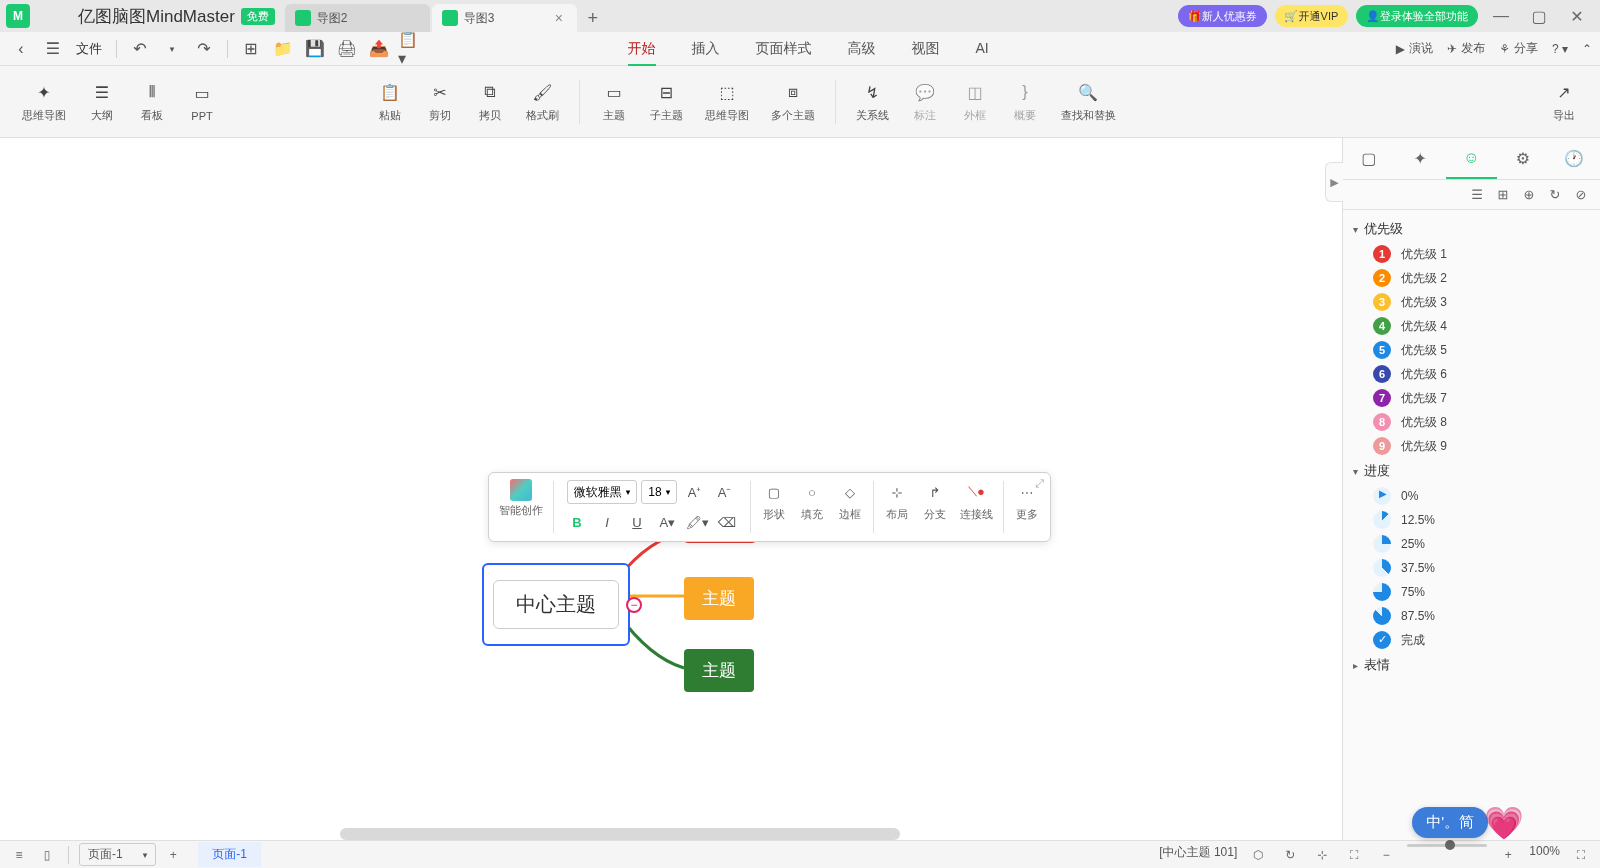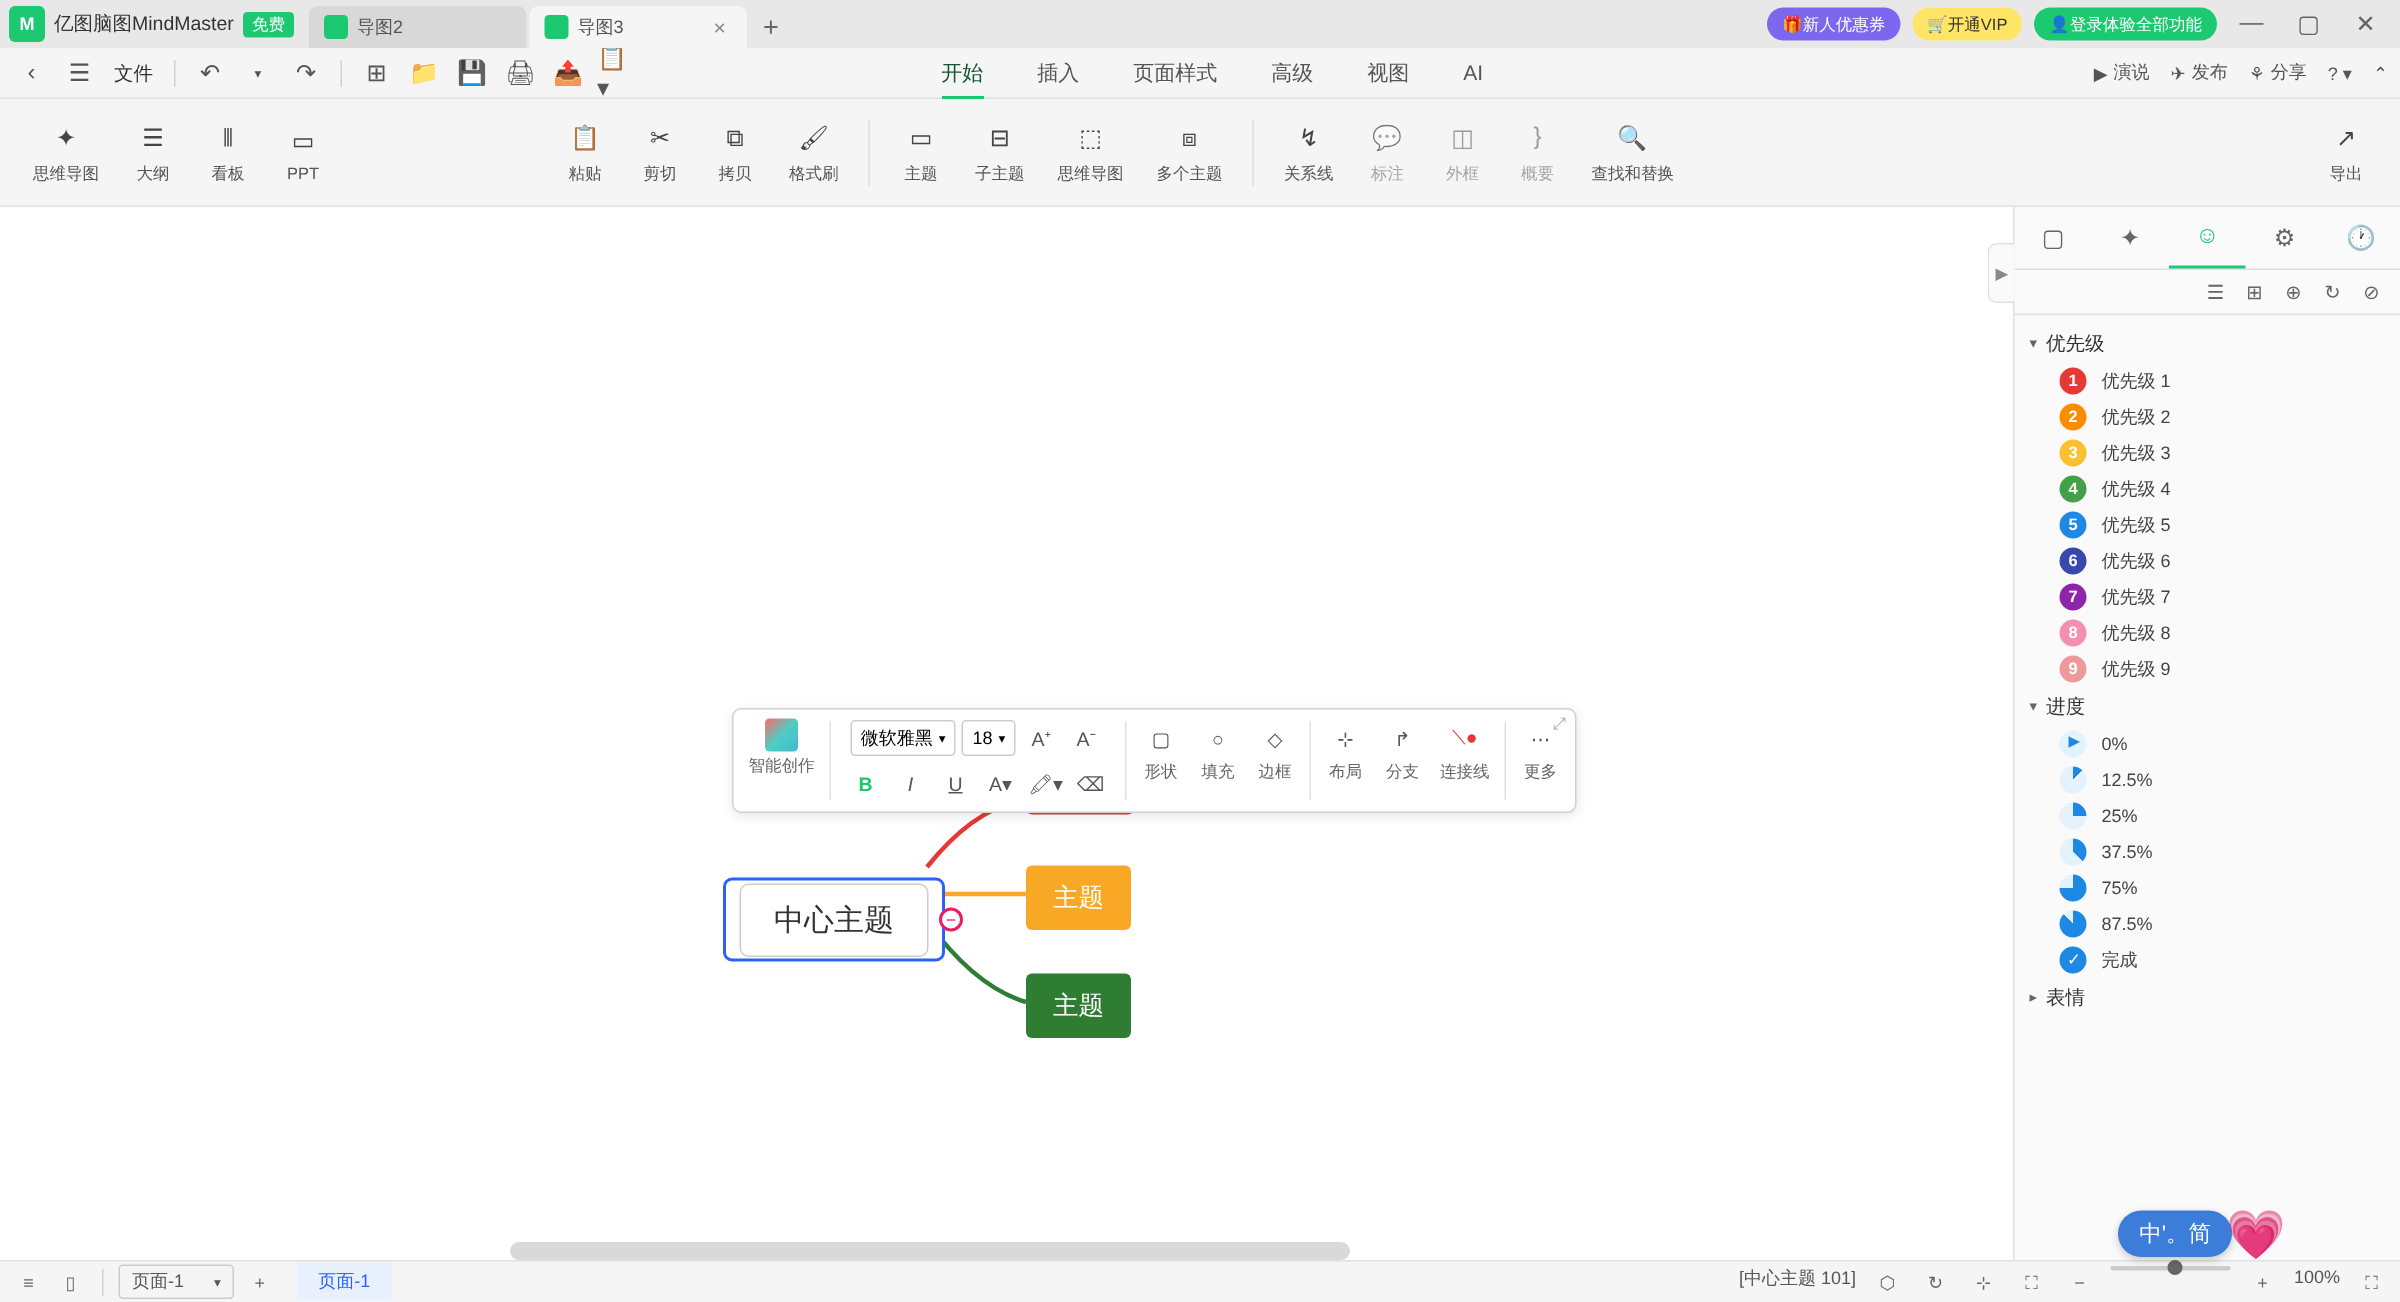--- a/index.html
+++ b/index.html
@@ -1,21 +1,21 @@
 <!DOCTYPE html>
 <html><head>
 <meta charset="utf-8">
 <style>
 * { margin: 0; padding: 0; box-sizing: border-box; font-family: "Microsoft YaHei", sans-serif; }
 body { width: 1600px; height: 868px; overflow: hidden; background: #f5f5f5; user-select: none; }
 
 
 .titlebar { height: 32px; background: #e8e8e8; display: flex; align-items: center; position: relative; }
 .app-logo { width: 24px; height: 24px; background: #1cc970; border-radius: 4px; margin: 0 6px; display: flex; align-items: center; justify-content: center; color: #fff; font-size: 12px; font-weight: bold; }
-.app-name { font-size: 13px; color: #333; margin-right: 6px; }
+.app-name { font-size: 17px; color: #333; margin-right: 6px; margin-left: 42px; }
 .badge-free { background: #1cc970; color: #fff; font-size: 11px; padding: 1px 6px; border-radius: 3px; margin-right: 10px; }
 .tabs { display: flex; height: 100%; align-items: flex-end; }
 .tab { height: 28px; min-width: 145px; background: #d8d8d8; display: flex; align-items: center; padding: 0 10px; font-size: 12px; color: #555; border-radius: 6px 6px 0 0; margin-right: 2px; position: relative; cursor: pointer; }
 .tab.active { background: #f5f5f5; }
 .tab-icon { width: 16px; height: 16px; background: #1cc970; border-radius: 3px; margin-right: 6px; }
 .tab-close { margin-left: auto; color: #888; font-size: 14px; padding: 0 4px; }
 .new-tab { width: 28px; height: 28px; display: flex; align-items: center; justify-content: center; color: #666; font-size: 18px; cursor: pointer; }
 .titlebar-right { margin-left: auto; display: flex; align-items: center; gap: 8px; padding-right: 8px; }
 .pill { height: 22px; border-radius: 11px; display: flex; align-items: center; padding: 0 10px; font-size: 11px; cursor: pointer; }
 .pill-coupon { background: #7b68ee; color: #fff; }
@@ -24,41 +24,41 @@
 .win-btn { width: 30px; height: 30px; display: flex; align-items: center; justify-content: center; color: #666; cursor: pointer; }
 
 
 .menubar { height: 34px; background: #f5f5f5; display: flex; align-items: center; padding: 0 8px; border-bottom: 1px solid #e0e0e0; }
 .menu-left { display: flex; align-items: center; gap: 6px; }
 .menu-icon-btn { width: 26px; height: 26px; display: flex; align-items: center; justify-content: center; color: #555; cursor: pointer; border-radius: 4px; }
 .menu-text { font-size: 13px; color: #333; padding: 0 4px; cursor: pointer; }
 .divider-v { width: 1px; height: 18px; background: #d0d0d0; margin: 0 4px; }
 .main-tabs { display: flex; margin: 0 auto; gap: 36px; }
 .main-tab { font-size: 14px; color: #555; padding: 6px 0; cursor: pointer; position: relative; }
-.main-tab.active { color: #14532d; }
+.main-tab.active { color: #b91c1c; }
 .main-tab.active::after { content: ''; position: absolute; bottom: -2px; left: 0; right: 0; height: 2px; background: #1cc970; }
 .menu-right { display: flex; align-items: center; gap: 14px; margin-left: auto; }
 .menu-right-item { display: flex; align-items: center; gap: 4px; font-size: 12px; color: #555; cursor: pointer; }
 
 
 .ribbon { height: 72px; background: #f5f5f5; display: flex; align-items: center; padding: 0 12px; border-bottom: 1px solid #e0e0e0; }
 .ribbon-group { display: flex; gap: 2px; }
 .ribbon-btn { display: flex; flex-direction: column; align-items: center; justify-content: center; padding: 4px 10px; cursor: pointer; border-radius: 4px; min-width: 48px; }
 .ribbon-btn.wide { min-width: 54px; }
 .ribbon-icon { width: 24px; height: 24px; display: flex; align-items: center; justify-content: center; color: #444; margin-bottom: 4px; }
 .ribbon-label { font-size: 11px; color: #555; }
 .ribbon-sep { width: 1px; height: 44px; background: #e0e0e0; margin: 0 10px; }
 .ribbon-right { margin-left: auto; }
 
 
 .workspace { position: relative; height: calc(100% - 32px - 34px - 72px - 28px); display: flex; }
 .canvas { flex: 1; background: #fff; position: relative; overflow: hidden; }
 
 
-.node-center { position: absolute; left: 482px; top: 425px; width: 148px; height: 56px; border: 2px solid #2962ff; border-radius: 6px; display: flex; align-items: center; justify-content: center; background: #fff; margin-top: 22px; }
+.node-center { position: absolute; left: 482px; top: 425px; width: 148px; height: 83px; border: 2px solid #2962ff; border-radius: 6px; display: flex; align-items: center; justify-content: center; background: #fff; }
 .node-center-inner { border: 1px solid #ccc; border-radius: 6px; padding: 10px 22px; font-size: 20px; color: #333; }
 .collapse-btn { position: absolute; right: -14px; top: 50%; transform: translateY(-50%); width: 16px; height: 16px; border: 2px solid #e91e63; border-radius: 50%; background: #fff; display: flex; align-items: center; justify-content: center; color: #e91e63; font-size: 12px; cursor: pointer; }
 .node-topic { position: absolute; padding: 10px 18px; color: #fff; font-size: 17px; border-radius: 4px; }
 .node-red { left: 684px; top: 385px; background: #e53935; height: 20px; padding: 0 36px; }
 .node-yellow { left: 684px; top: 439px; background: #f9a825; }
 .node-green { left: 684px; top: 511px; background: #2e7d32; }
 
 
 .float-toolbar { position: absolute; left: 488px; top: 334px; background: #fff; border: 1px solid #d0d0d0; border-radius: 6px; box-shadow: 0 2px 8px rgba(0,0,0,0.1); display: flex; padding: 4px; }
 .float-group { display: flex; flex-direction: column; align-items: center; padding: 2px 6px; }

